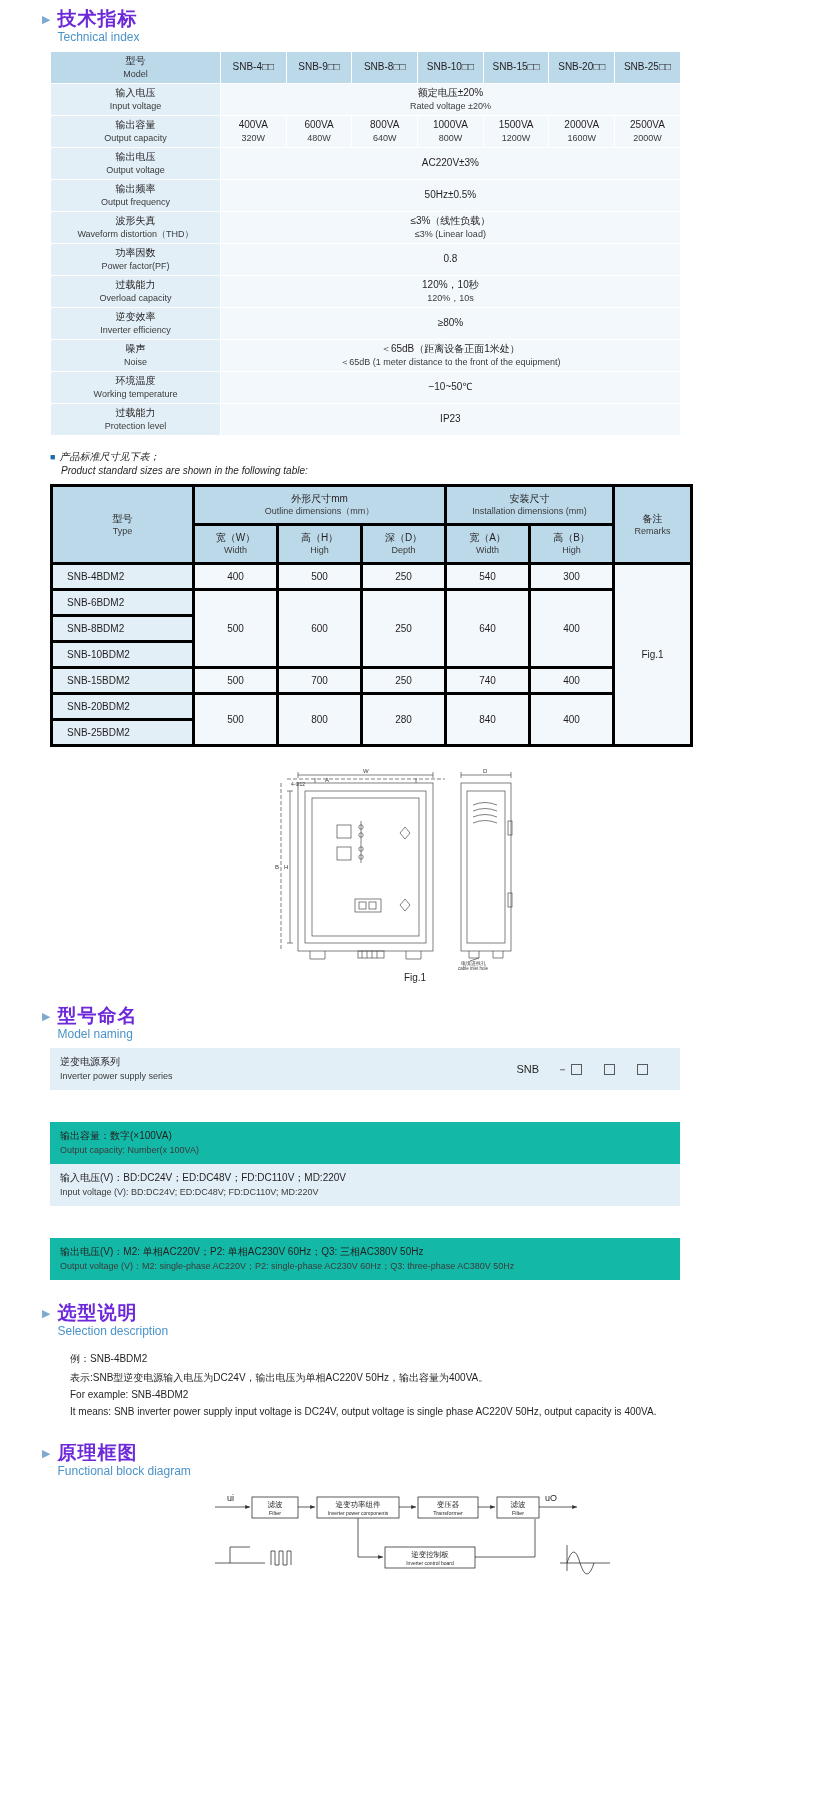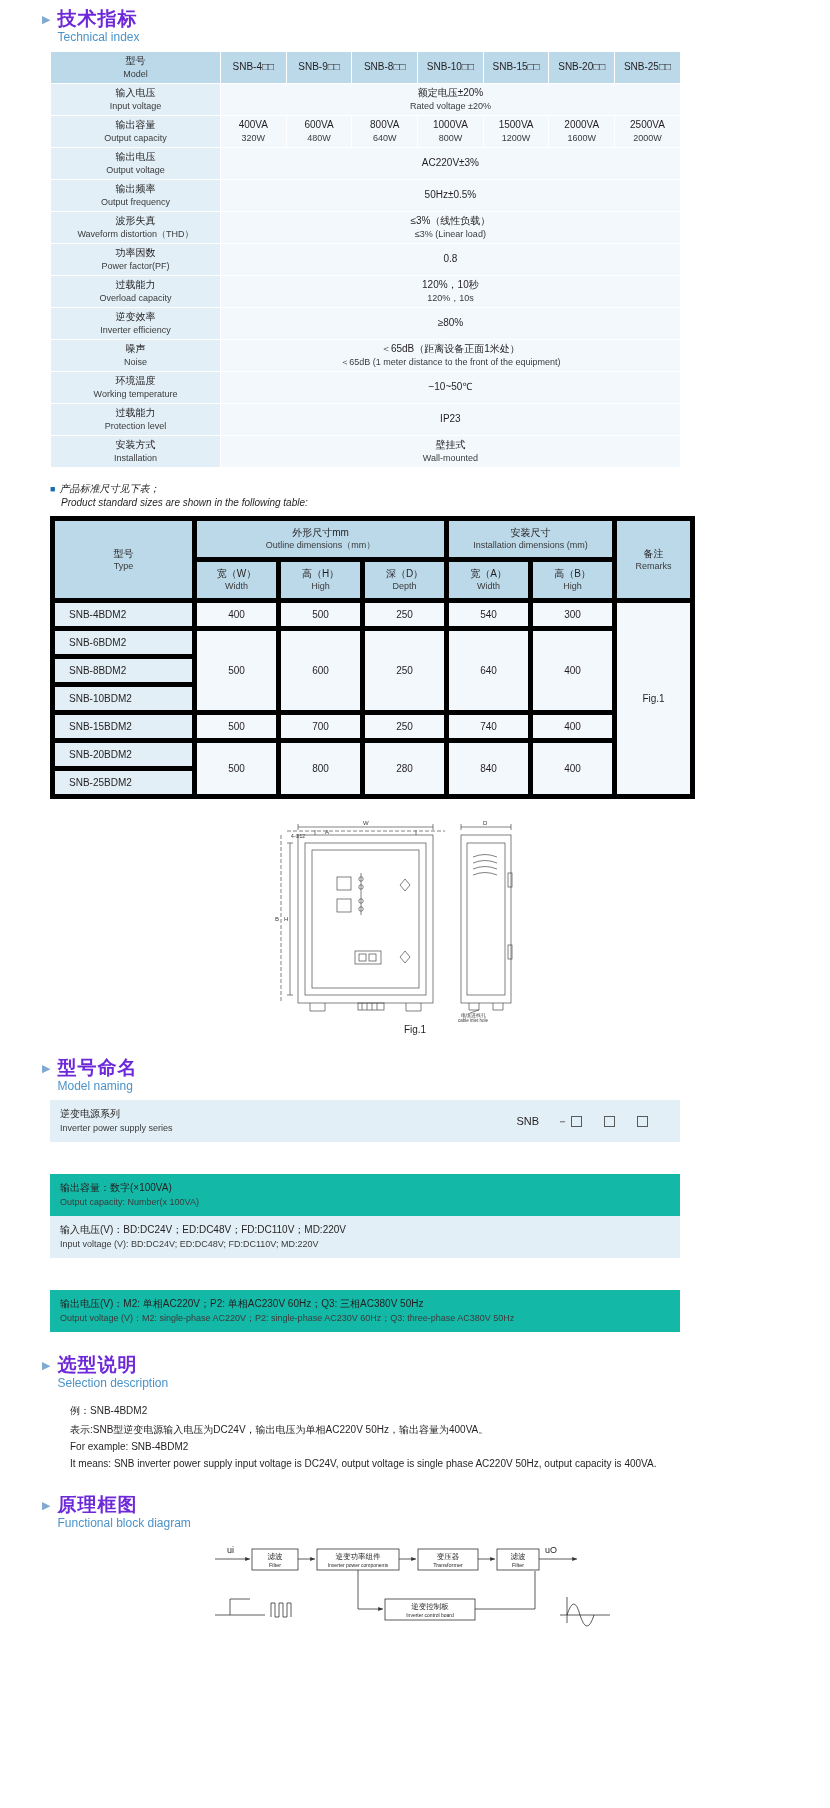--- a/index.html
+++ b/index.html
@@ -23,21 +23,21 @@
   .cn{display:block;font-size:10px;}
   .en{display:block;font-size:9px;color:#3b3b3b;}
 
   
   .note{margin:14px 0 0 50px;font-size:10px;line-height:14px;font-style:italic;}
   .note .sq{color:#1a6bb0;font-size:9px;margin-right:4px;}
   .note .l1{display:block;}
   .note .l2{display:block;margin-left:11px;}
 
   .tbl-size{width:630px;margin:6px 0 0 50px;table-layout:fixed;}
-  .tbl-size td{border:5px solid #000000;text-align:center;vertical-align:middle;padding:5px 2px;line-height:13px;font-size:10px;}
+  .tbl-size td{border:3px solid #000000;text-align:center;vertical-align:middle;padding:5px 2px;line-height:13px;font-size:10px;}
   .tbl-size .hdr{background:#bcd9ea;}
   .tbl-size .lab{background:#e2eff7;text-align:left;padding-left:14px;}
   .tbl-size .val{background:#f2f8fc;}
 
   
   .drawing-wrap{margin:18px 0 0 0;display:flex;justify-content:center;}
   .fig-cap{text-align:center;font-size:10px;margin-top:2px;}
 
   
   .naming{width:630px;margin:6px 0 0 50px;}
@@ -218,30 +218,20 @@
           <span class="cn">−10~50℃</span>
         </td>
       </tr>
       <tr>
         <td class="lab">
           <span class="cn">过载能力</span>
           <span class="en">Protection level</span>
         </td>
         <td class="val" colspan="7">
           <span class="cn">IP23</span>
-        </td>
-      </tr>
-      <tr>
-        <td class="lab">
-          <span class="cn">安装方式</span>
-          <span class="en">Installation</span>
-        </td>
-        <td class="val" colspan="7">
-          <span class="cn">壁挂式</span>
-          <span class="en">Wall-mounted</span>
         </td>
       </tr>
     </tbody>
   </table>
 
   <div class="note">
     <span class="l1"><span class="sq">■</span><span>产品标准尺寸见下表；</span></span>
     <span class="l2">Product standard sizes are shown in the following table:</span>
   </div>
 

